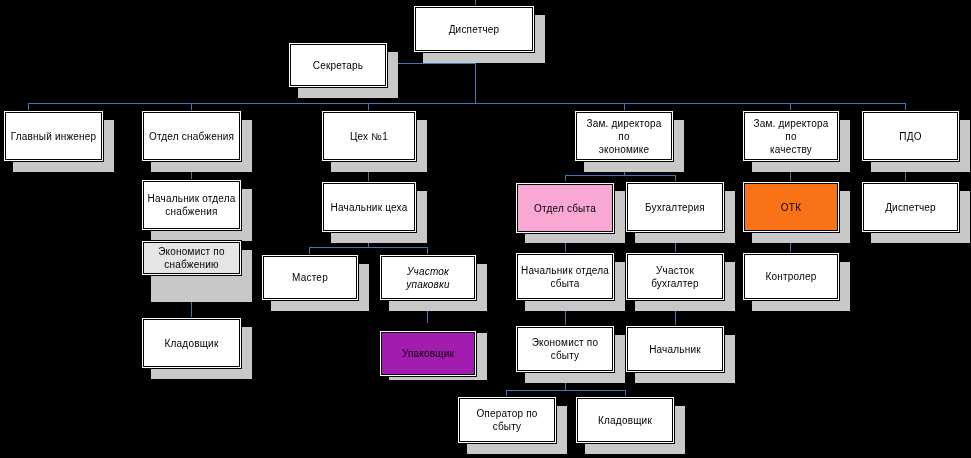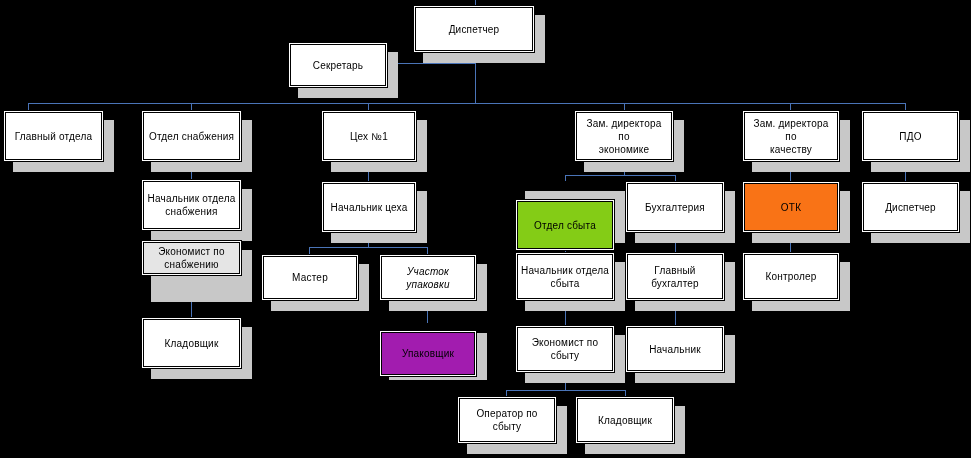--- a/index.html
+++ b/index.html
@@ -116,21 +116,21 @@
       <div class="shadow" style="left: 752px; top: 262px; width: 98px; height: 49px; background: rgb(200, 200, 200);"></div>
       <div class="shadow" style="left: 871px; top: 120px; width: 99px; height: 52px; background: rgb(200, 200, 200);"></div>
       <div class="shadow" style="left: 871px; top: 191px; width: 99px; height: 52px; background: rgb(200, 200, 200);"></div>
       <div class="node" style="left: 413px; top: 5px; width: 122px; height: 48px; background: rgb(255, 255, 255); border-color: rgb(0, 0, 0);">
         <span class="label">Диспетчер</span>
       </div>
       <div class="node" style="left: 288px; top: 42px; width: 100px; height: 46px; background: rgb(255, 255, 255); border-color: rgb(0, 0, 0);">
         <span class="label">Секретарь</span>
       </div>
       <div class="node" style="left: 3px; top: 110px; width: 101px; height: 52px; background: rgb(255, 255, 255); border-color: rgb(0, 0, 0);">
-        <span class="label">Главный отдела</span>
+        <span class="label">Главный инженер</span>
       </div>
       <div class="node" style="left: 141px; top: 110px; width: 101px; height: 52px; background: rgb(255, 255, 255); border-color: rgb(0, 0, 0);">
         <span class="label">Отдел снабжения</span>
       </div>
       <div class="node" style="left: 141px; top: 179px; width: 101px; height: 52px; background: rgb(255, 255, 255); border-color: rgb(0, 0, 0);">
         <span class="label">Начальник отдела
 снабжения</span>
       </div>
       <div class="node" style="left: 141px; top: 240px; width: 101px; height: 36px; background: #e5e5e5; border-color: rgb(0, 0, 0); justify-content: center;">
         <span class="label">Экономист по
@@ -151,32 +151,32 @@
       <div class="node" style="left: 379px; top: 254px; width: 98px; height: 47px; background: rgb(255, 255, 255); border-color: rgb(0, 0, 0); font-style: italic;">
         <span class="label">Участок упаковки</span>
       </div>
       <div class="node" style="left: 379px; top: 330px; width: 98px; height: 47px; background: #a21caf; border-color: rgb(0, 0, 0);">
         <span class="label">Упаковщик</span>
       </div>
       <div class="node" style="left: 574px; top: 110px; width: 100px; height: 52px; background: rgb(255, 255, 255); border-color: rgb(0, 0, 0);">
         <span class="label">Зам. директора по
 экономике</span>
       </div>
-      <div class="node" style="left: 515px; top: 199px; width: 100px; height: 52px; background: #84cc16; border-color: rgb(0, 0, 0);">
+      <div class="node" style="left: 515px; top: 182px; width: 100px; height: 52px; background: #f9a8d4; border-color: rgb(0, 0, 0);">
         <span class="label">Отдел сбыта</span>
       </div>
       <div class="node" style="left: 625px; top: 181px; width: 100px; height: 52px; background: rgb(255, 255, 255); border-color: rgb(0, 0, 0);">
         <span class="label">Бухгалтерия</span>
       </div>
       <div class="node" style="left: 515px; top: 252px; width: 100px; height: 49px; background: rgb(255, 255, 255); border-color: rgb(0, 0, 0);">
         <span class="label">Начальник отдела
 сбыта</span>
       </div>
       <div class="node" style="left: 625px; top: 252px; width: 100px; height: 49px; background: rgb(255, 255, 255); border-color: rgb(0, 0, 0);">
-        <span class="label">Главный бухгалтер</span>
+        <span class="label">Участок бухгалтер</span>
       </div>
       <div class="node" style="left: 515px; top: 325px; width: 100px; height: 48px; background: rgb(255, 255, 255); border-color: rgb(0, 0, 0);">
         <span class="label">Экономист по сбыту</span>
       </div>
       <div class="node" style="left: 625px; top: 325px; width: 100px; height: 48px; background: rgb(255, 255, 255); border-color: rgb(0, 0, 0);">
         <span class="label">Начальник</span>
       </div>
       <div class="node" style="left: 457px; top: 396px; width: 100px; height: 48px; background: rgb(255, 255, 255); border-color: rgb(0, 0, 0);">
         <span class="label">Оператор по сбыту</span>
       </div>

